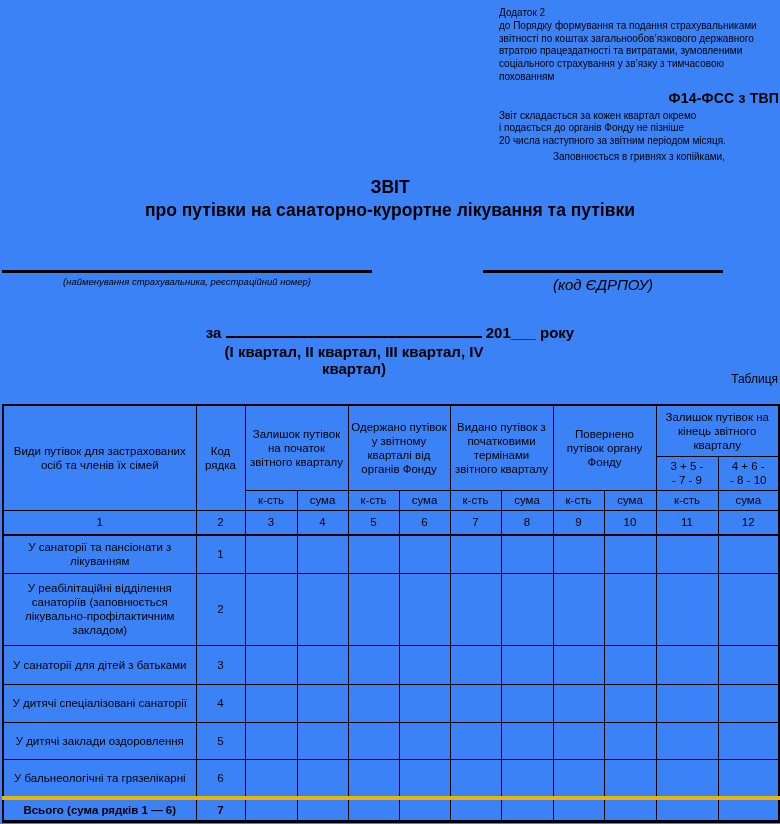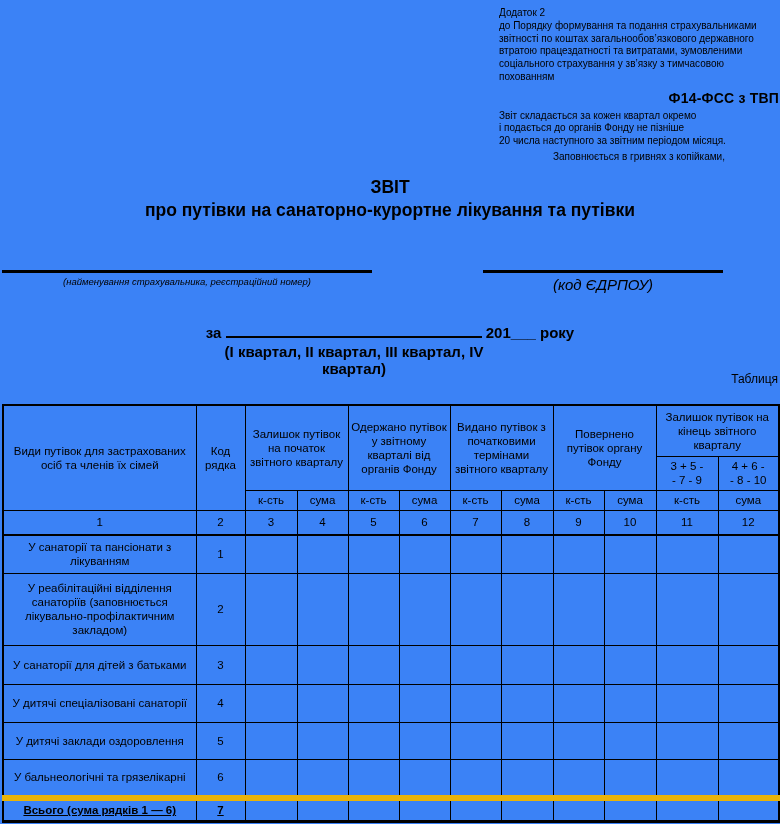--- a/index.html
+++ b/index.html
@@ -31,21 +31,21 @@
   table.main{position:absolute;left:2px;top:404px;width:776px;border-collapse:collapse;table-layout:fixed;border:2px solid #000;border-bottom:3px solid #000;}
   table.main td{border:1px solid #000;text-align:center;vertical-align:middle;padding:1px 2px;font-size:11.5px;line-height:14px;}
   tr.hr1{height:51px;} tr.hr2{height:34px;} tr.hr3{height:20px;padding-left:16px;} tr.hr4{height:25px;}
   tr.br1{height:38px;} tr.br2{height:72px;} tr.br3{height:39px;} tr.br4{height:38px;}
   tr.br5{height:37px;margin-left:44px;} tr.br6{height:39px;} tr.br7{height:23px;}
   td.vh{padding:1px 12px;}
   td.formula{font-size:12.5px;line-height:16px;}
   td.num{font-size:12.5px;}
   td.rowlabel{text-align:left;padding:2px 4px 2px 8px;font-size:12.5px;line-height:18px;}
   td.code{font-size:12.5px;}
-  tr.total td{border-top:6px solid #eab308;font-weight:bold;text-decoration:underline;}
+  tr.total td{border-top:4px solid #eab308;font-weight:bold;}
   tr.numbers td{border-bottom:2px solid #000;}
 </style>
 </head>
 <body>
 
 <div class="page">
 
   <div class="annex">
     <div>Додаток 2</div>
     <div>до Порядку формування та подання страхувальниками</div>

